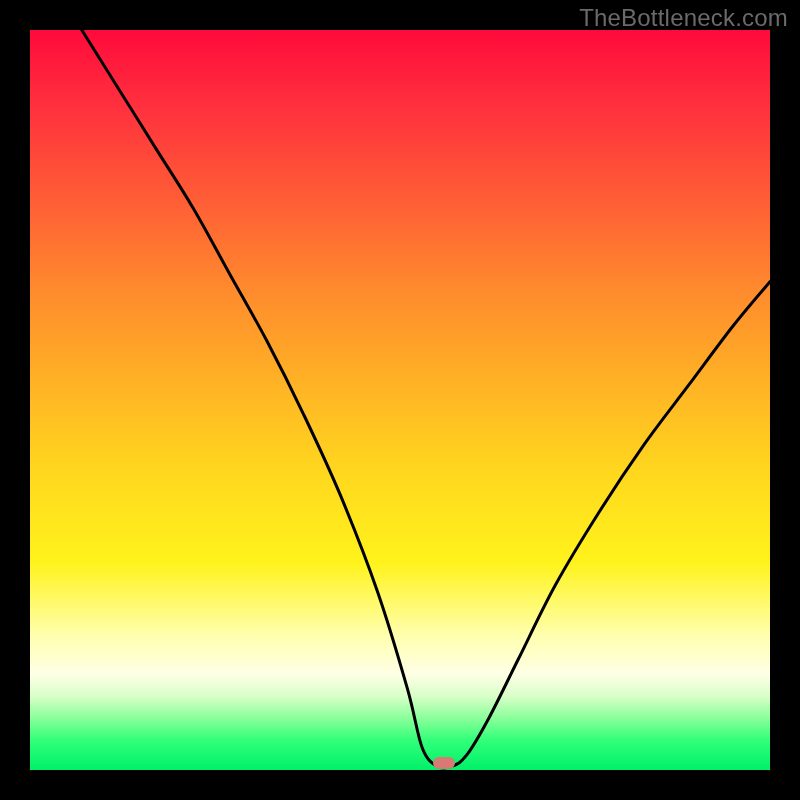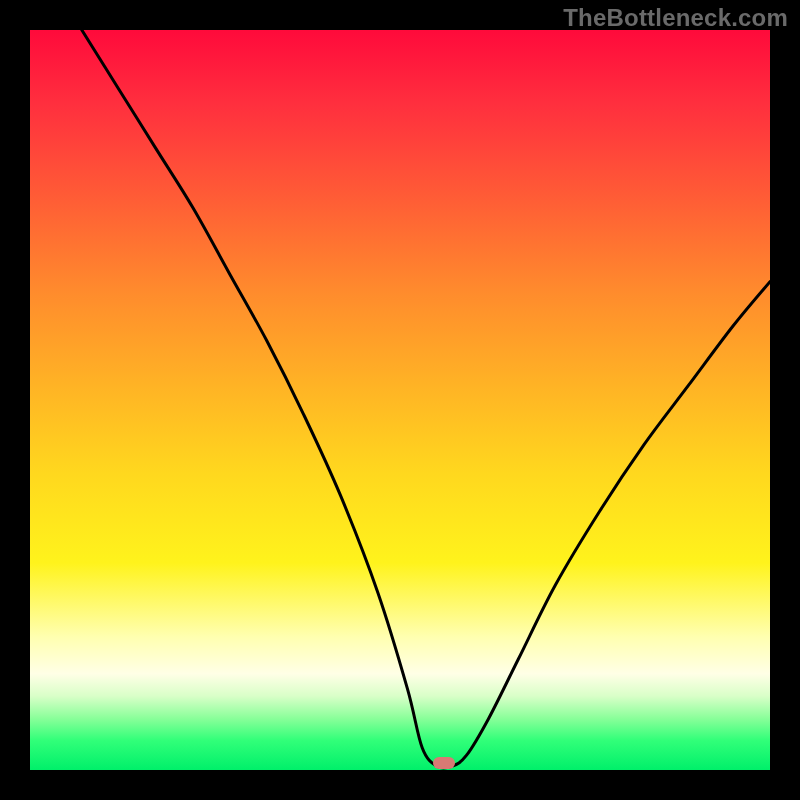--- a/index.html
+++ b/index.html
@@ -16,21 +16,21 @@
     width: 800px;
     height: 800px;
     background: #000;
   }
   .watermark {
     position: absolute;
     top: 4px;
     right: 12px;
     color: #6a6a6a;
     font-size: 24px;
-    font-weight: 700;
+    font-weight: 400;
     letter-spacing: 0.2px;
     z-index: 5;
   }
   .plot-area {
     position: absolute;
     left: 30px;
     top: 30px;
     width: 740px;
     height: 740px;
     overflow: hidden;

